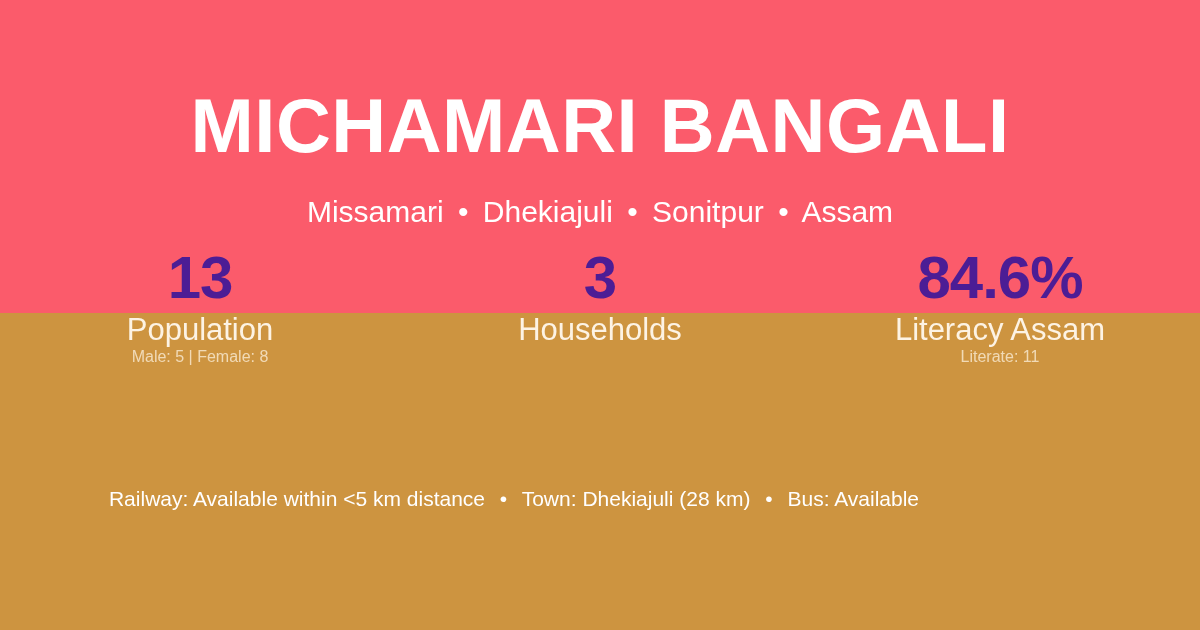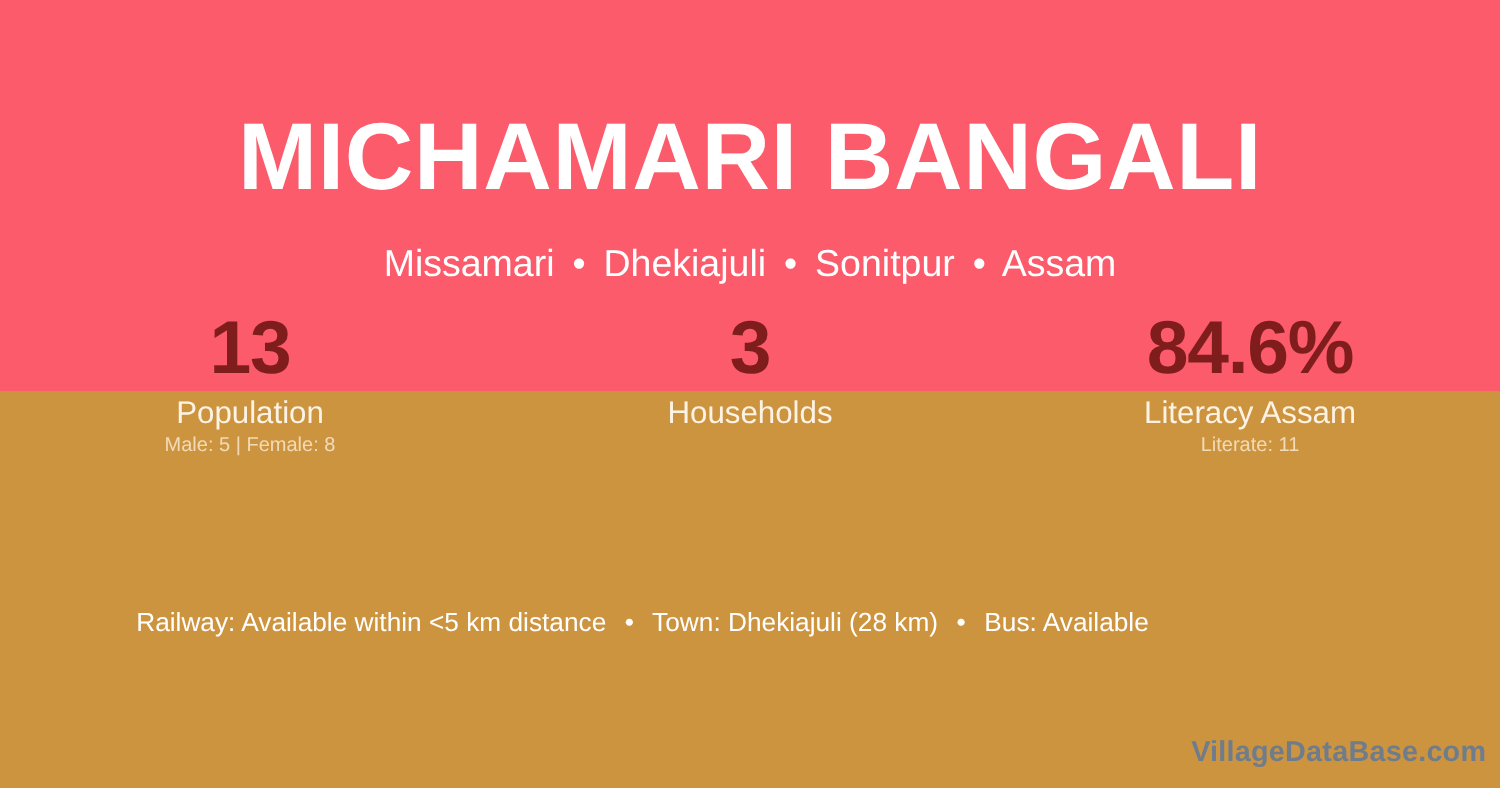--- a/index.html
+++ b/index.html
@@ -94,28 +94,28 @@
     z-index: 5;
   }
   .stat {
     flex: 1 1 0;
     text-align: center;
   }
   .stat-value {
     font-size: 60px;
     line-height: 70px;
     font-weight: 800;
-    color: #7f1d1d;
+    color: #4c1d95;
     letter-spacing: -1px;
     white-space: nowrap;
     text-align: center;
   }
   .stat-label {
     margin-top: 1px;
-    font-size: 25px;
+    font-size: 31px;
     line-height: 32px;
     font-weight: 400;
     color: #fdf3e4;
     white-space: nowrap;
   }
   .stat-sub {
     margin-top: 0;
     font-size: 16px;
     line-height: 22px;
     font-weight: 400;
@@ -201,15 +201,14 @@
   </div>
 
   <div class="info-line">
     <span>Railway: Available within &lt;5 km distance</span>
     <span class="sep">•</span>
     <span>Town: Dhekiajuli (28 km)</span>
     <span class="sep">•</span>
     <span>Bus: Available</span>
   </div>
 
-  <div class="brand">VillageDataBase.com</div>
 
 </div>
 
 </body></html>

